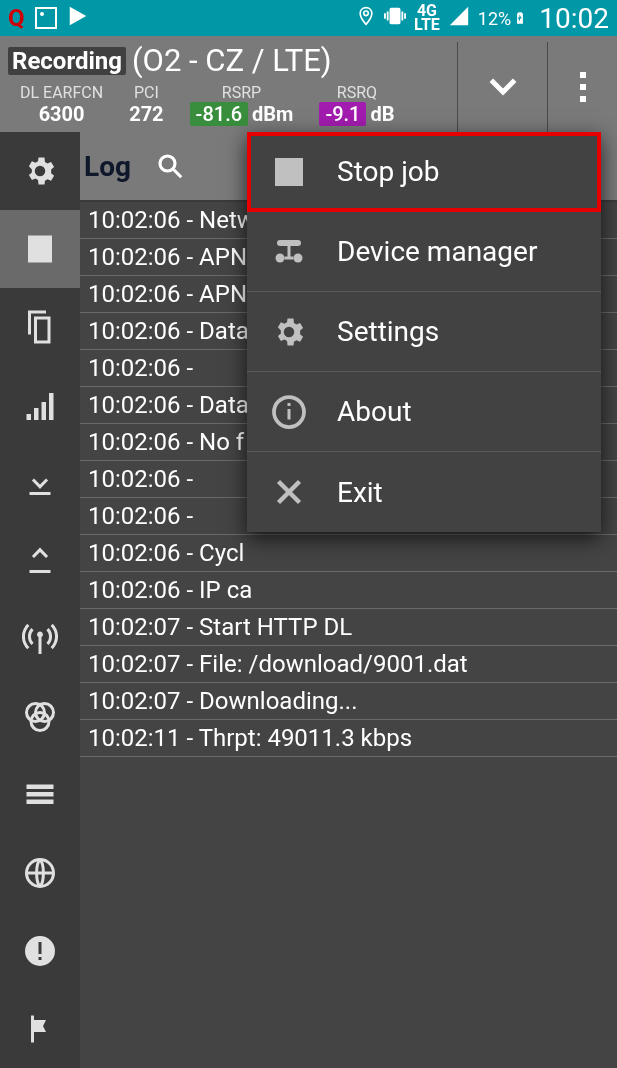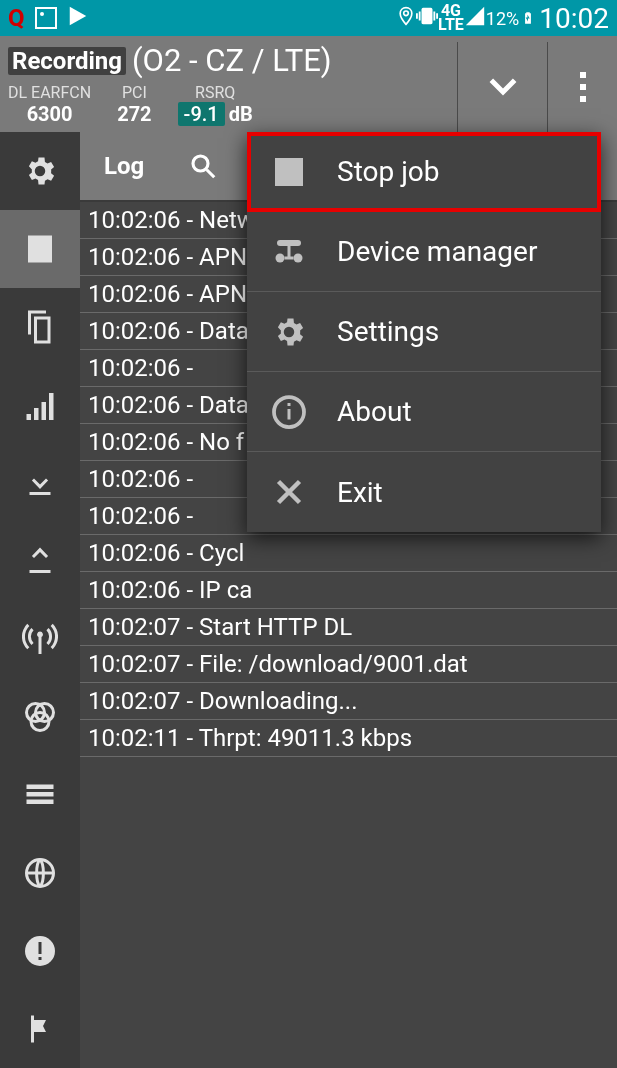--- a/index.html
+++ b/index.html
@@ -15,21 +15,21 @@
     .status-bar {
       height: 36px;
       background: #0097a7;
       display: flex;
       align-items: center;
       padding: 0 8px;
       font-size: 22px;
       color: #fff;
     }
     .status-left { display: flex; align-items: center; gap: 10px; }
-    .status-right { margin-left: auto; display: flex; align-items: center; }
+    .status-right { margin-left: auto; display: flex; align-items: center; gap: 8px; }
     .q-icon { color: #d00000; font-weight: bold; font-size: 24px; }
     .pic-icon { width: 22px; height: 22px; border: 2px solid #fff; display: inline-block; position: relative; }
     .pic-icon::before { content: ''; position: absolute; top: 3px; left: 3px; width: 4px; height: 4px; border-radius: 50%; background: #fff; }
     .play-icon svg { width: 22px; height: 22px; }
     .net-label { font-size: 16px; font-weight: bold; line-height: 0.9; }
     .time-label { font-size: 28px; font-weight: 400; margin-left: 4px; }
     .battery { display: flex; align-items: center; font-size: 18px; text-align: right; }
     .header {
       background: #7a7a7a;
       padding: 6px 0 0 0;
@@ -44,37 +44,38 @@
       font-size: 24px;
       font-weight: bold;
       padding: 0 4px;
       border-radius: 2px;
     }
     .net-name { font-size: 31px; color: #fff; }
     .stats-row {
       display: flex;
       margin-top: 4px;
       padding-bottom: 6px;
+      margin-left: 12px;
     }
     .stat {
       text-align: center;
       margin-right: 26px;
     }
     .stat-label { font-size: 16px; color: #e0e0e0; }
     .stat-value { font-size: 20px; font-weight: bold; color: #fff; }
     .stat-badge {
       display: inline-block;
       padding: 0 6px;
       font-size: 20px;
       font-weight: 500;
       color: #fff;
       border-radius: 2px;
     }
     .badge-green { background: #388e3c; }
-    .badge-yellow { background: #0f766e; }
+    .badge-yellow { background: #a21caf; }
     .stat .unit { font-size: 20px; font-weight: bold; }
     .expand-btn {
       width: 90px;
       height: 90px;
       border-left: 1px solid #4a4a4a;
       display: flex;
       align-items: center;
       justify-content: center;
     }
     .overflow-btn {
@@ -114,24 +115,24 @@
       position: relative;
     }
     .tab-row {
       height: 70px;
       background: #7a7a7a;
       display: flex;
       align-items: center;
       border-bottom: 2px solid #3a3a3a;
     }
     .tab {
-      padding: 0 24px;
-      font-size: 24px;
+      padding: 0 4px;
+      font-size: 28px;
       font-weight: bold;
-      color: #ffffff;
+      color: #0f172a;
       height: 100%;
       display: flex;
       align-items: center;
     }
     .tab-search {
       padding: 0 20px;
       height: 100%;
       display: flex;
       align-items: center;
     }
@@ -220,20 +221,24 @@
       <span class="net-name">(O2 - CZ  / LTE)</span>
     </div>
     <div class="stats-row">
       <div class="stat">
         <div class="stat-label">DL EARFCN</div>
         <div class="stat-value">6300</div>
       </div>
       <div class="stat">
         <div class="stat-label">PCI</div>
         <div class="stat-value">272</div>
+      </div>
+      <div class="stat">
+        <div class="stat-label">RSRP</div>
+        <div><span class="stat-badge badge-green">-81.6</span> <span class="unit">dBm</span></div>
       </div>
       <div class="stat">
         <div class="stat-label">RSRQ</div>
         <div><span class="stat-badge badge-yellow">-9.1</span> <span class="unit">dB</span></div>
       </div>
     </div>
   </div>
   <div class="expand-btn">
     <svg width="40" height="40" viewBox="0 0 24 24">
         <path fill="none" stroke="#fff" stroke-width="3" d="M5 8l7 7 7-7"></path>

